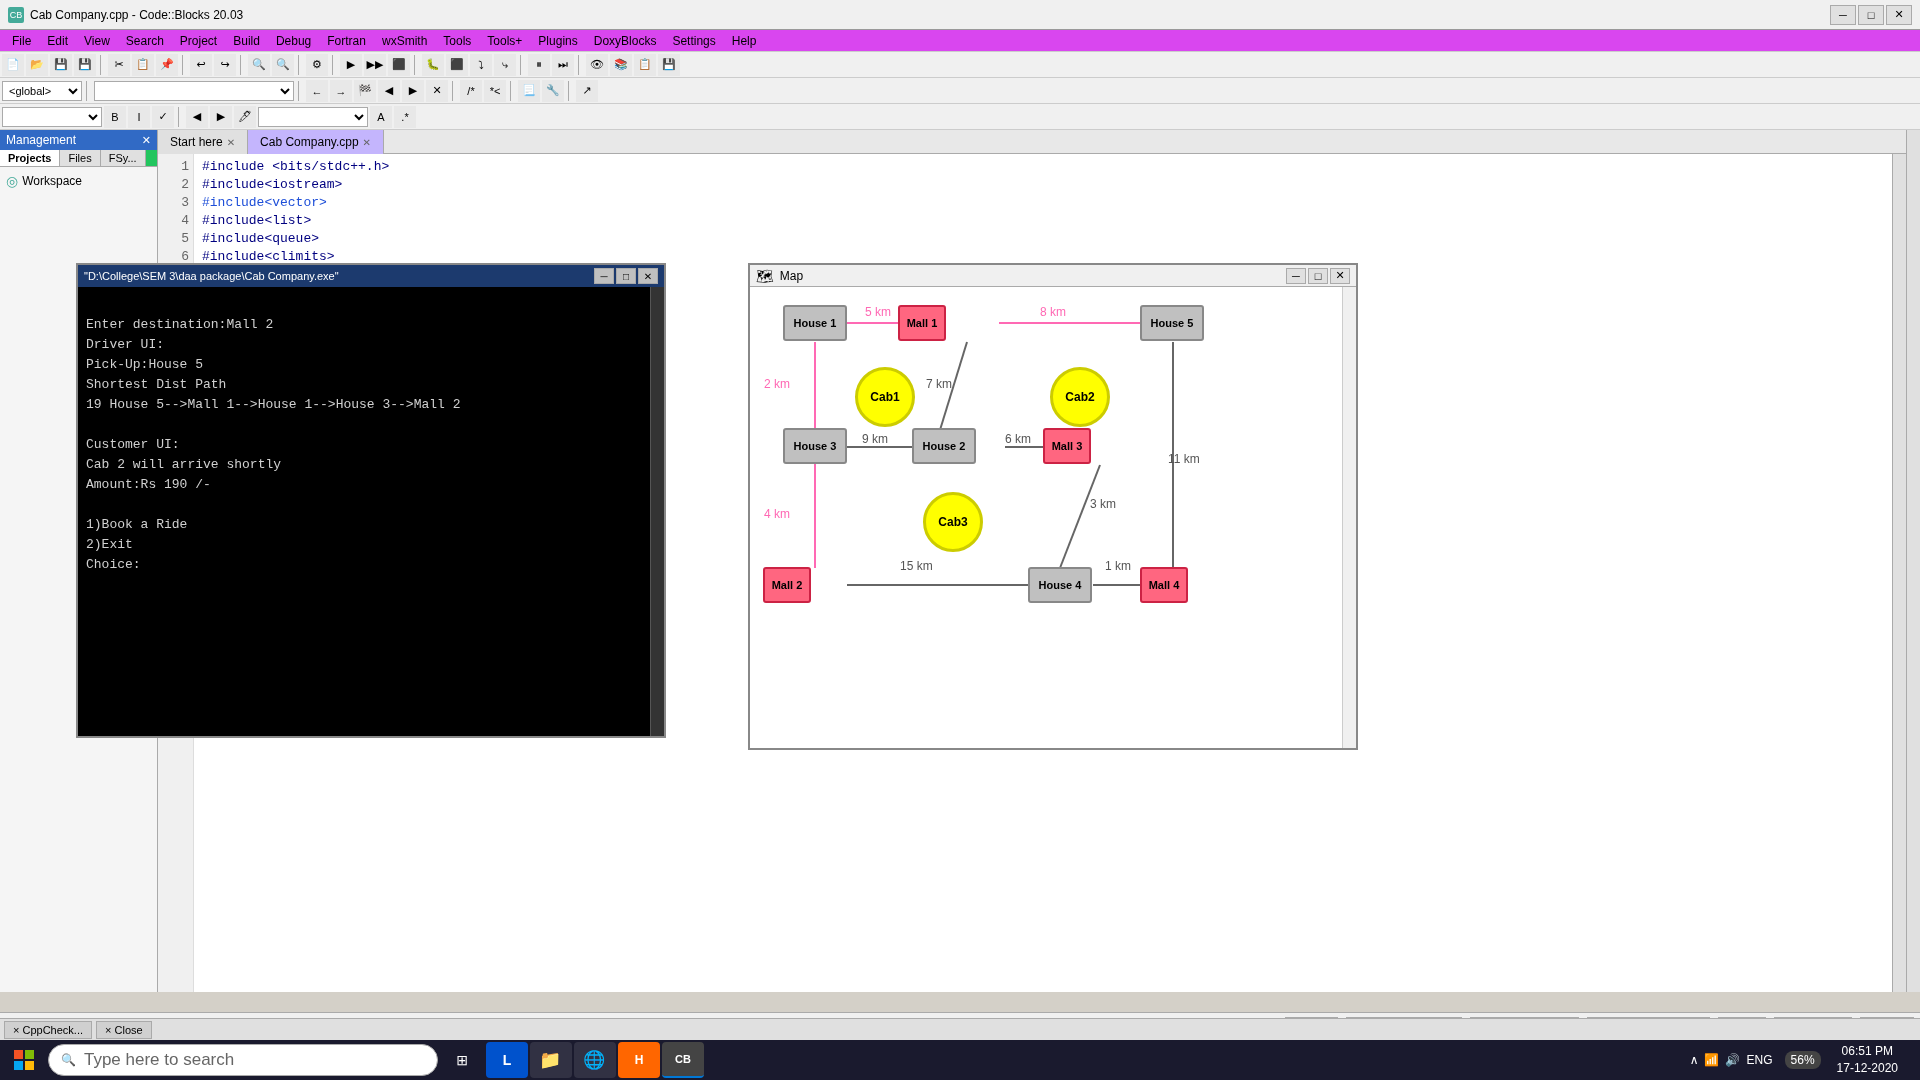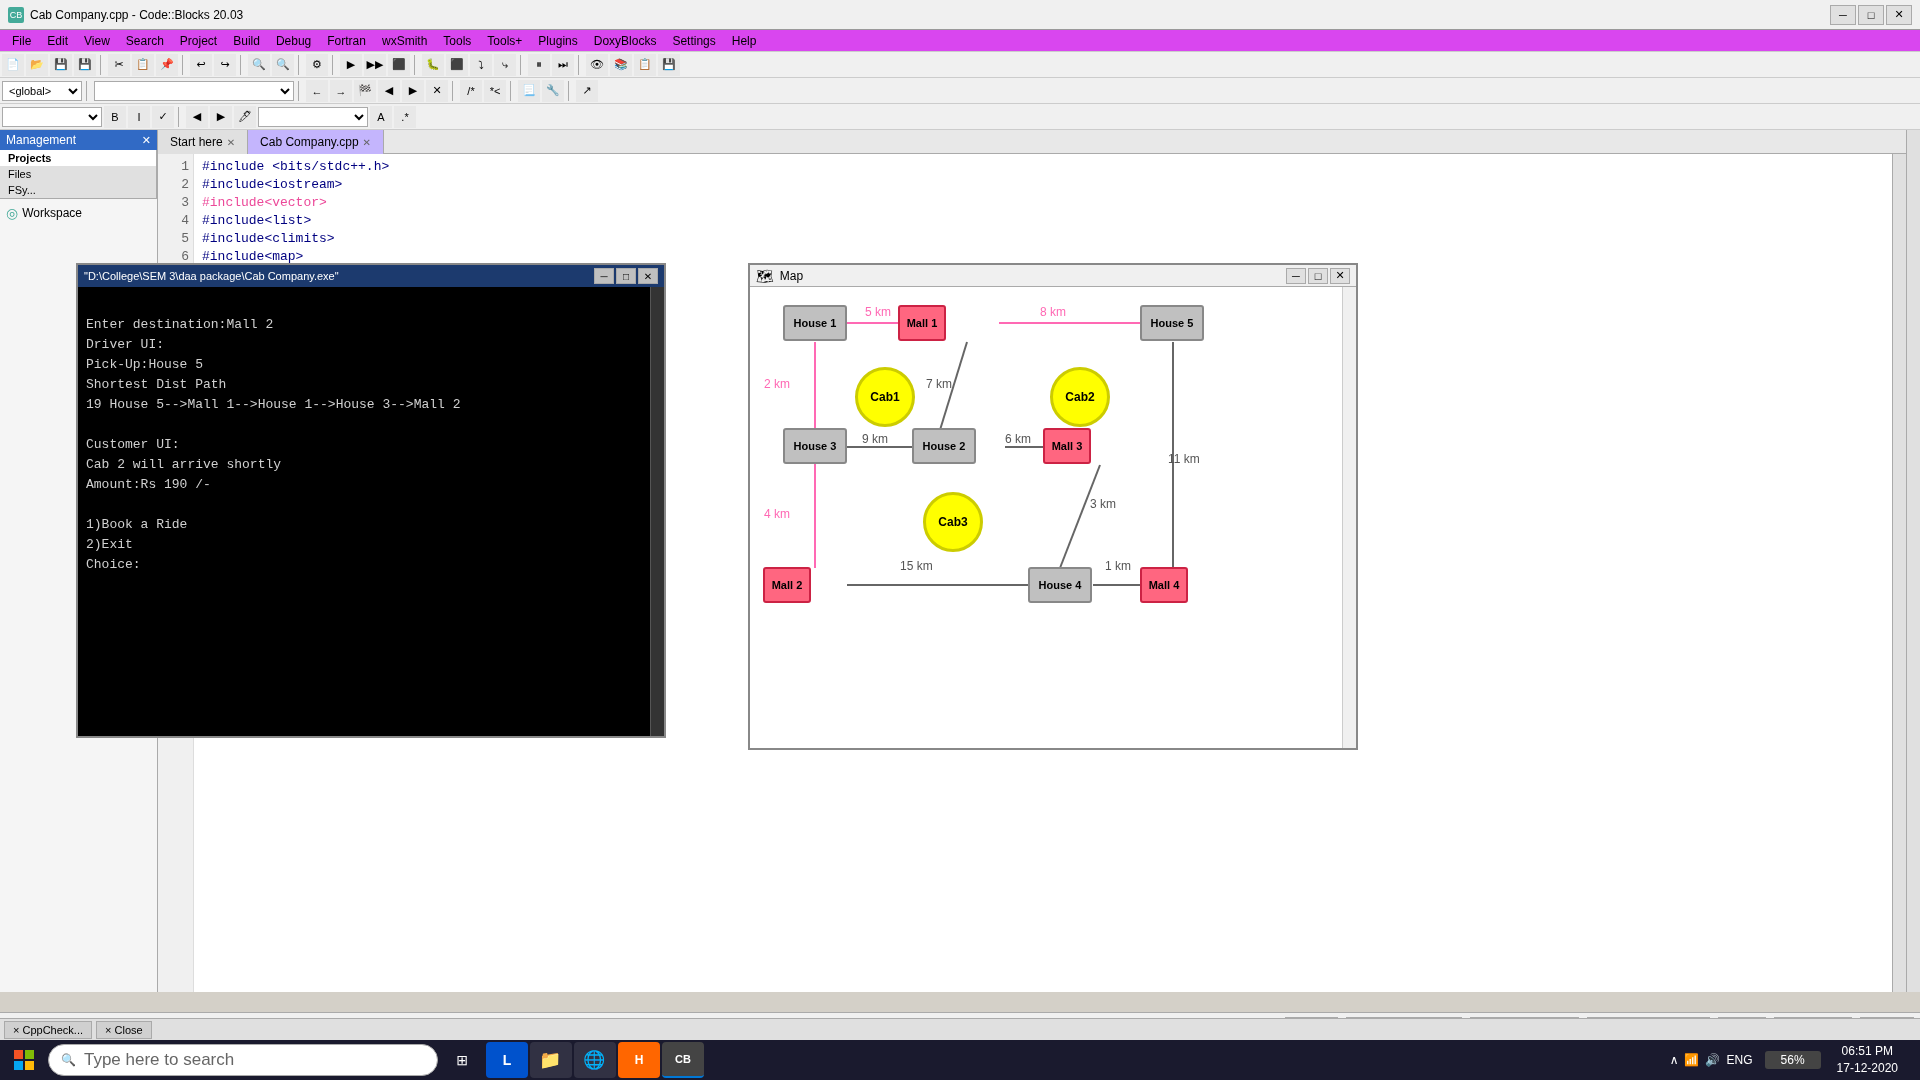--- a/index.html
+++ b/index.html
@@ -77,21 +77,20 @@
       display: flex;
       align-items: center;
       justify-content: space-between;
       height: 20px;
     }
     .sidebar-close { cursor: pointer; font-size: 11px; }
     .sidebar-tabs {
       display: flex;
       background: #22c55e;
       border-bottom: 1px solid #aaa;
-      flex-direction: column;
     }
     .sidebar-tab {
       padding: 2px 8px;
       font-size: 11px;
       cursor: pointer;
       border-right: 1px solid #aaa;
       background: #e0e0e0;
     }
     .sidebar-tab.active { background: white; font-weight: bold; }
     .sidebar-content { padding: 4px; }
@@ -535,22 +534,23 @@
           <div>3</div>
           <div>4</div>
           <div>5</div>
           <div>6</div>
           <div>7</div>
           <div>8</div>
         </div>
       <div class="code-content" id="code-content">
           <div class="code-line" style="color: rgb(0, 0, 128);">#include &lt;bits/stdc++.h&gt;</div>
           <div class="code-line" style="color: rgb(0, 0, 128);">#include&lt;iostream&gt;</div>
-          <div class="code-line" style="color: #ec4899;">#include&lt;vector&gt;</div>
+          <div class="code-line" style="color: #1d4ed8;">#include&lt;vector&gt;</div>
           <div class="code-line" style="color: rgb(0, 0, 128);">#include&lt;list&gt;</div>
+          <div class="code-line" style="color: rgb(0, 0, 128);">#include&lt;queue&gt;</div>
           <div class="code-line" style="color: rgb(0, 0, 128);">#include&lt;climits&gt;</div>
           <div class="code-line" style="color: rgb(0, 0, 128);">#include&lt;map&gt;</div>
           <div class="code-line" style="color: rgb(0, 0, 128);">#include&lt;graphics.h&gt;</div>
         </div>
       <div class="scrollbar-v"></div>
     </div>
   </div>
 
   <div style="width:14px; background:#e0e0e0; border-left:1px solid #aaa;"></div>
 </div>
@@ -693,21 +693,21 @@
     <div class="taskbar-app" style="background:#ff6600; color:white; font-size:12px; font-weight:bold;">H</div>
     <div class="taskbar-app active" style="background:#444; color:white; font-size:11px; font-weight:bold;">CB</div>
   </div>
   <div class="taskbar-spacer"></div>
   <div class="taskbar-sys">
     <span style="cursor:pointer;">∧</span>
     <span>📶</span>
     <span style="cursor:pointer;">🔊</span>
     <span>ENG</span>
   </div>
-  <div style="background:#444; color:white; padding:2px 16px; font-size:12px; border-radius:3px; margin-right:4px;">
+  <div style="background:#444; color:white; padding:2px 6px; font-size:12px; border-radius:8px; margin-right:4px;">
     <span>56%</span>
   </div>
   <div class="taskbar-clock">
     <div>06:51 PM</div>
     <div>17-12-2020</div>
   </div>
   <button style="width:6px; height:40px; background:transparent; border:none; cursor:pointer;"></button>
 </div>
 
 </body></html>

